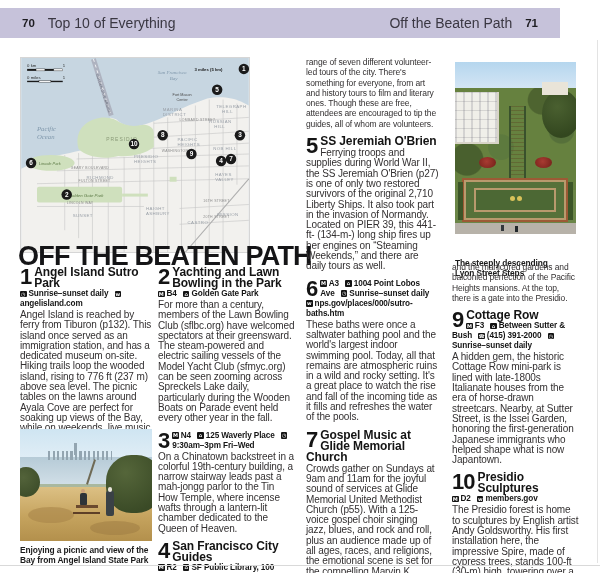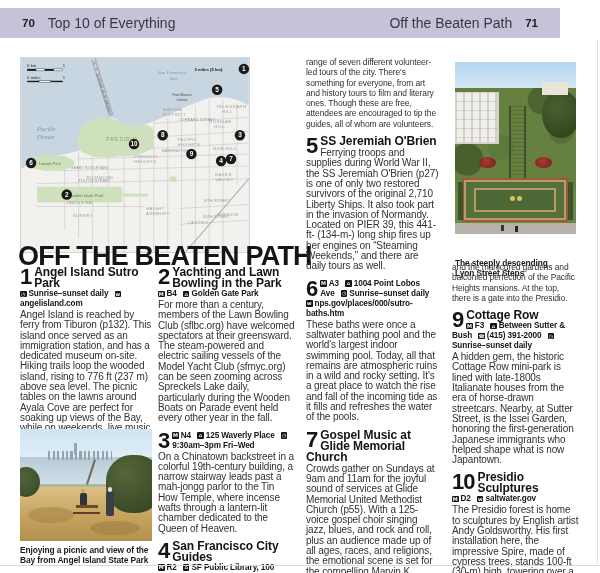--- a/index.html
+++ b/index.html
@@ -401,21 +401,21 @@
         <span class="mi"><span class="ic ic-phone"></span><span>(415) 391-2000</span></span>
         <span class="mi"><span class="ic ic-clock"></span><span>Sunrise–sunset daily</span></span>
       </p>
       <p class="ebody">A hidden gem, the historic Cottage Row mini-park is lined with late-1800s Italianate houses from the era of horse-drawn streetcars. Nearby, at Sutter Street, is the Issei Garden, honoring the first-generation Japanese immigrants who helped shape what is now Japantown.</p>
     </div>
     <div class="entry">
       <div class="enum">10</div>
       <h3 class="etitle">Presidio Sculptures</h3>
       <p class="meta">
         <span class="mi"><span class="ic ic-map"></span><span>D2</span></span>
-        <span class="mi"><span class="ic ic-web"></span><span>saltwater.gov</span></span>
+        <span class="mi"><span class="ic ic-web"></span><span>members.gov</span></span>
       </p>
       <p class="ebody">The Presidio forest is home to sculptures by English artist Andy Goldsworthy. His first installation here, the impressive Spire, made of cypress trees, stands 100-ft (30-m) high, towering over a small grove. Another popular piece, Wood Line, stretches 1,200 ft (366 m) through the century-old eucalyptus groves, with its branches creating a zigzagging line that weaves through the forest.</p>
     </div>
   </div>
 
   <div class="bottom-rule"></div>
   <div class="right-rule"></div>
 </div>
 
 </body></html>

